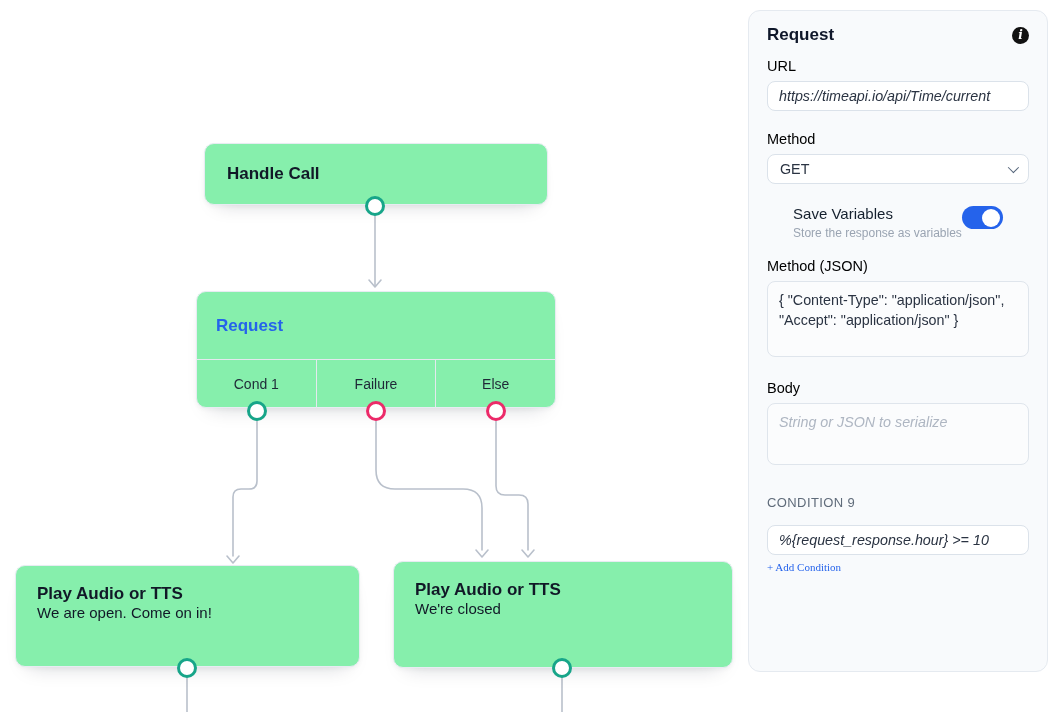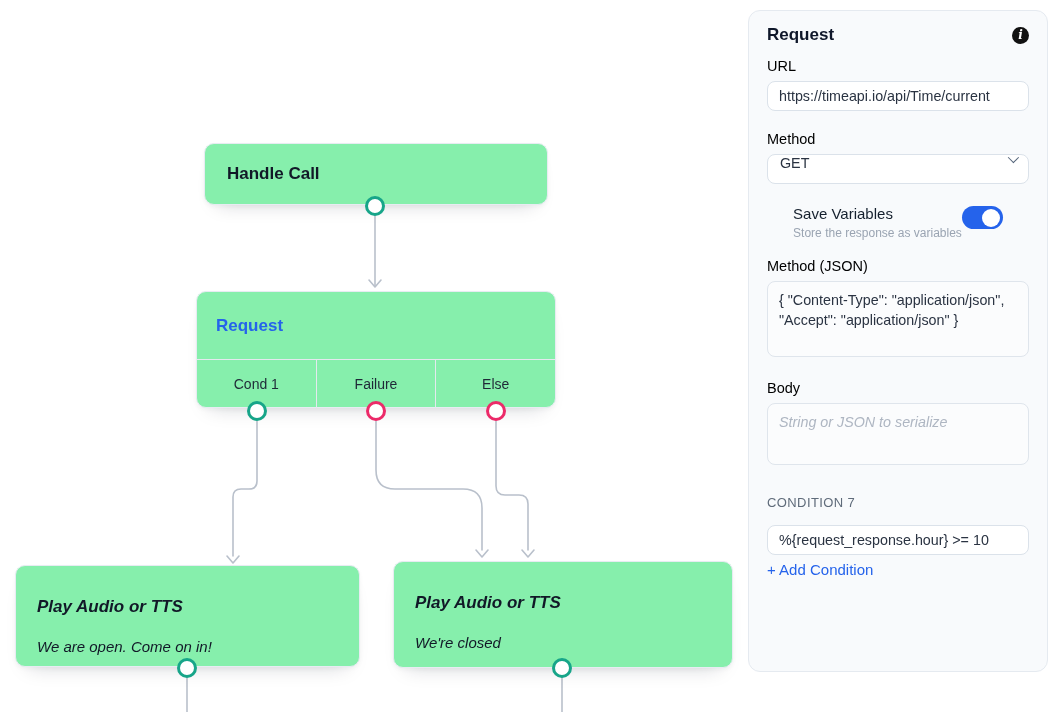--- a/index.html
+++ b/index.html
@@ -16,60 +16,60 @@
           box-shadow:0 2px 4px rgba(15,23,42,.04), 0 12px 20px -14px rgba(15,23,42,.22); }
   .node-title { font-size:17px; font-weight:700; color:#111827; }
   .n-handle { left:204px; top:143px; width:344px; height:62px; display:flex; align-items:center; padding:0 22px; }
   .n-request { left:196px; top:291px; width:360px; height:117px; padding:0; }
   .n-request .req-head { height:67px; display:flex; align-items:center; padding:0 19px; }
   .n-request .req-title { font-size:17px; font-weight:700; color:#2563eb; }
   .branch-row { display:flex; height:49px; border-top:1px solid #e4e9ef; }
   .branch-cell { flex:1; display:flex; align-items:center; justify-content:center;
                  font-size:14px; color:#1f2937;text-align:center; }
   .branch-cell + .branch-cell { border-left:1px solid #e4e9ef; }
-  .n-play { padding:31px 21px 0 21px;font-style:italic; }
+  .n-play { padding:18px 21px 0 21px; }
   .n-play-left  { left:15px;  top:565px; width:345px; height:102px; }
   .n-play-right { left:393px; top:561px; width:340px; height:107px; }
-  .play-text { font-size:15px; color:#111827; margin-top:21px; }
+  .play-text { font-size:15px; color:#111827; }
 
   
   .port { position:absolute; width:20px; height:20px; border-radius:50%; background:#ffffff; }
   .port.teal { border:3.5px solid #17a589; }
   .port.pink { border:3.5px solid #ec2a69; }
 
   
   .panel { position:absolute; left:748px; top:10px; width:300px; height:662px;
            background:#f8fafc; border:1px solid #e5eaf0; border-radius:12px; padding:14px 18px; }
   .panel-head { display:flex; align-items:center; justify-content:space-between; margin-bottom:13px; }
   .panel-title { font-size:17px; font-weight:700; color:#0f172a; }
   .info-badge { width:17px; height:17px; border-radius:50%; background:#111111; color:#ffffff;
                 display:flex; align-items:center; justify-content:center;
                 font-family:"DejaVu Serif", serif; font-size:12px; font-weight:700; font-style:italic; cursor:pointer; }
   .field-label { font-size:14.5px; color:#000000; margin-bottom:7px; }
   .text-input { width:100%; height:30px; background:#ffffff; border:1px solid #dbe2ea; border-radius:8px;
-                padding:0 11px; font-family:"Liberation Sans", sans-serif; font-size:14.3px; color:#2a3342; outline:none; }
+                padding:0 11px; font-family:"Liberation Sans", sans-serif; font-size:14.3px; color:#2a3342; outline:none;font-style:italic; }
   .sect { margin-bottom:14px; }
   .select-box { width:100%; height:30px; background:#ffffff; border:1px solid #dbe2ea; border-radius:8px;
-                display:flex; justify-content:space-between; padding:0 12px; cursor:pointer; }
+                display:flex; align-items:center; justify-content:space-between; padding:0 12px; cursor:pointer; }
   .select-box .sel-val { font-size:14.3px; color:#2a3342; }
   .chev { width:8px; height:8px; border-right:1.8px solid #55657a; border-bottom:1.8px solid #55657a;
           transform:rotate(45deg) translateY(-2px); }
   .toggle-row { display:flex; align-items:flex-start; justify-content:center; margin:21px 0 18px 0; }
   .toggle-label { font-size:15px; color:#15202e; }
   .toggle-sub { font-size:12px; color:#9aa4b2; margin-top:4px; }
   .switch { width:41px; height:23px; border-radius:12px; background:#2563eb; position:relative; cursor:pointer; flex:none; margin-top:1px; }
   .switch .knob { position:absolute; right:2.5px; top:2.5px; width:18px; height:18px; border-radius:50%; background:#ffffff; }
   textarea.ta { width:100%; background:#fbfcfd; border:1px solid #dfe5ec; border-radius:8px; resize:none;
                 padding:8px 11px; font-family:"Liberation Sans", sans-serif; font-size:14.3px; line-height:20px;
                 color:#2a3342; outline:none; }
   textarea.ta::placeholder, input::placeholder { color:#aeb6c2; }
   .ta-headers { height:76px; }
   .ta-body { height:62px;font-style:italic; }
   .cond-label { font-size:13px; color:#5f6b7a; letter-spacing:.4px; margin:26px 0 15px 0; }
-  .add-cond { font-size:15px; color:#2563eb; margin-top:6px; cursor:pointer; display:inline-block; }
+  .add-cond { font-size:11px; color:#2563eb; margin-top:6px; cursor:pointer; display:inline-block;font-family:Liberation Serif, serif; }
 </style>
 </head>
 <body>
 
 <div class="stage">
 
   <svg class="edges" viewBox="0 0 748 712">
     <path d="M375,216 V286"></path>
     <polyline points="369,280 375,287 381,280"></polyline>
     <path d="M257,421 V481 q0,8 -8,8 h-8 q-8,0 -8,8 V556"></path>
@@ -145,19 +145,19 @@
     <div class="sect">
       <div class="field-label">Method (JSON)</div>
       <textarea class="ta ta-headers" style="">{ "Content-Type": "application/json", "Accept": "application/json" }</textarea>
     </div>
 
     <div class="sect" style="margin-top:19px;">
       <div class="field-label">Body</div>
       <textarea class="ta ta-body" placeholder="String or JSON to serialize" style=""></textarea>
     </div>
 
-    <div class="cond-label">CONDITION 7</div>
+    <div class="cond-label">CONDITION 9</div>
     <input class="text-input" type="text" value="%{request_response.hour} &gt;= 10" style="">
 
     <div class="add-cond">+ Add Condition</div>
   </aside>
 
 </div>
 
 </body></html>

